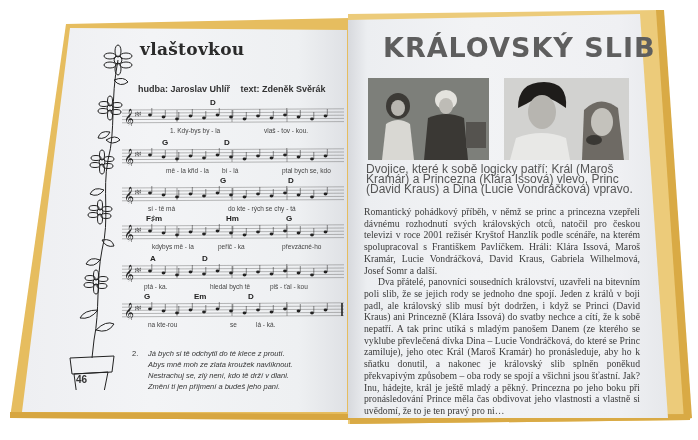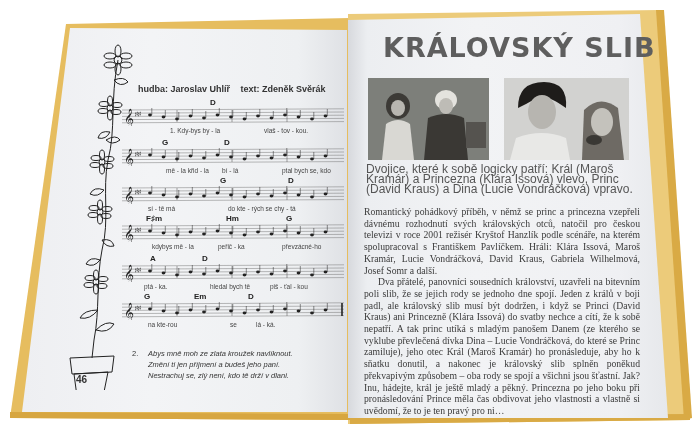--- a/index.html
+++ b/index.html
@@ -152,20 +152,21 @@
     <path d="M48,270 q-14,0 -18,8 q10,2 18,-8z"></path>
     <path d="M46,290 q10,-10 18,-6 q-6,10 -18,6z"></path>
 
     <polygon points="20,318 64,316 62,332 22,334"></polygon>
     <polygon points="24,334 58,332 52,362 28,364"></polygon>
   </g>
 </svg>
 <div class="pot-number">46</div>
 
 <div class="song-title">
+  <div>vlaštovkou</div>
 </div>
 <div class="credits">
   <span>hudba: Jaroslav Uhlíř</span>
   <span>text: Zdeněk Svěrák</span>
 </div>
 
 <div id="staves">
     <div class="staff-row" style="top: 100px;">
       <div class="staff">
         <svg width="222" height="18" viewBox="0 0 222 18">
@@ -457,23 +458,24 @@
       <span class="chord" style="left: 72px; text-align: right;">Em</span>
       <span class="chord" style="left: 126px;">D</span>
       <span class="lyric" style="left: 26px;">na  kte-rou</span>
       <span class="lyric" style="left: 108px;">se</span>
       <span class="lyric" style="left: 134px;">lá   -   ká.</span>
     </div>
   </div>
 
 <div class="verse">
   <span class="verse-num">2.</span>
+  <div>Já bych si tě odchytil do té klece z proutí.</div>
   <div>Abys mně moh ze zlata kroužek navlíknout.</div>
+  <div>Nestrachuj se, zlý není, kdo tě drží v dlani.</div>
   <div>Změní ti jen příjmení a budeš jeho paní.</div>
-  <div>Nestrachuj se, zlý není, kdo tě drží v dlani.</div>
 </div>
 
 <div class="page-right"></div>
 
 <div class="article-title">KRÁLOVSKÝ SLIB</div>
 
 <div class="photo photo-1">
   <svg width="121" height="82" viewBox="0 0 121 82">
     <rect width="121" height="82" fill="#7d7f7a"></rect>
     <ellipse cx="30" cy="28" rx="12" ry="13" fill="#3c3a36"></ellipse>

